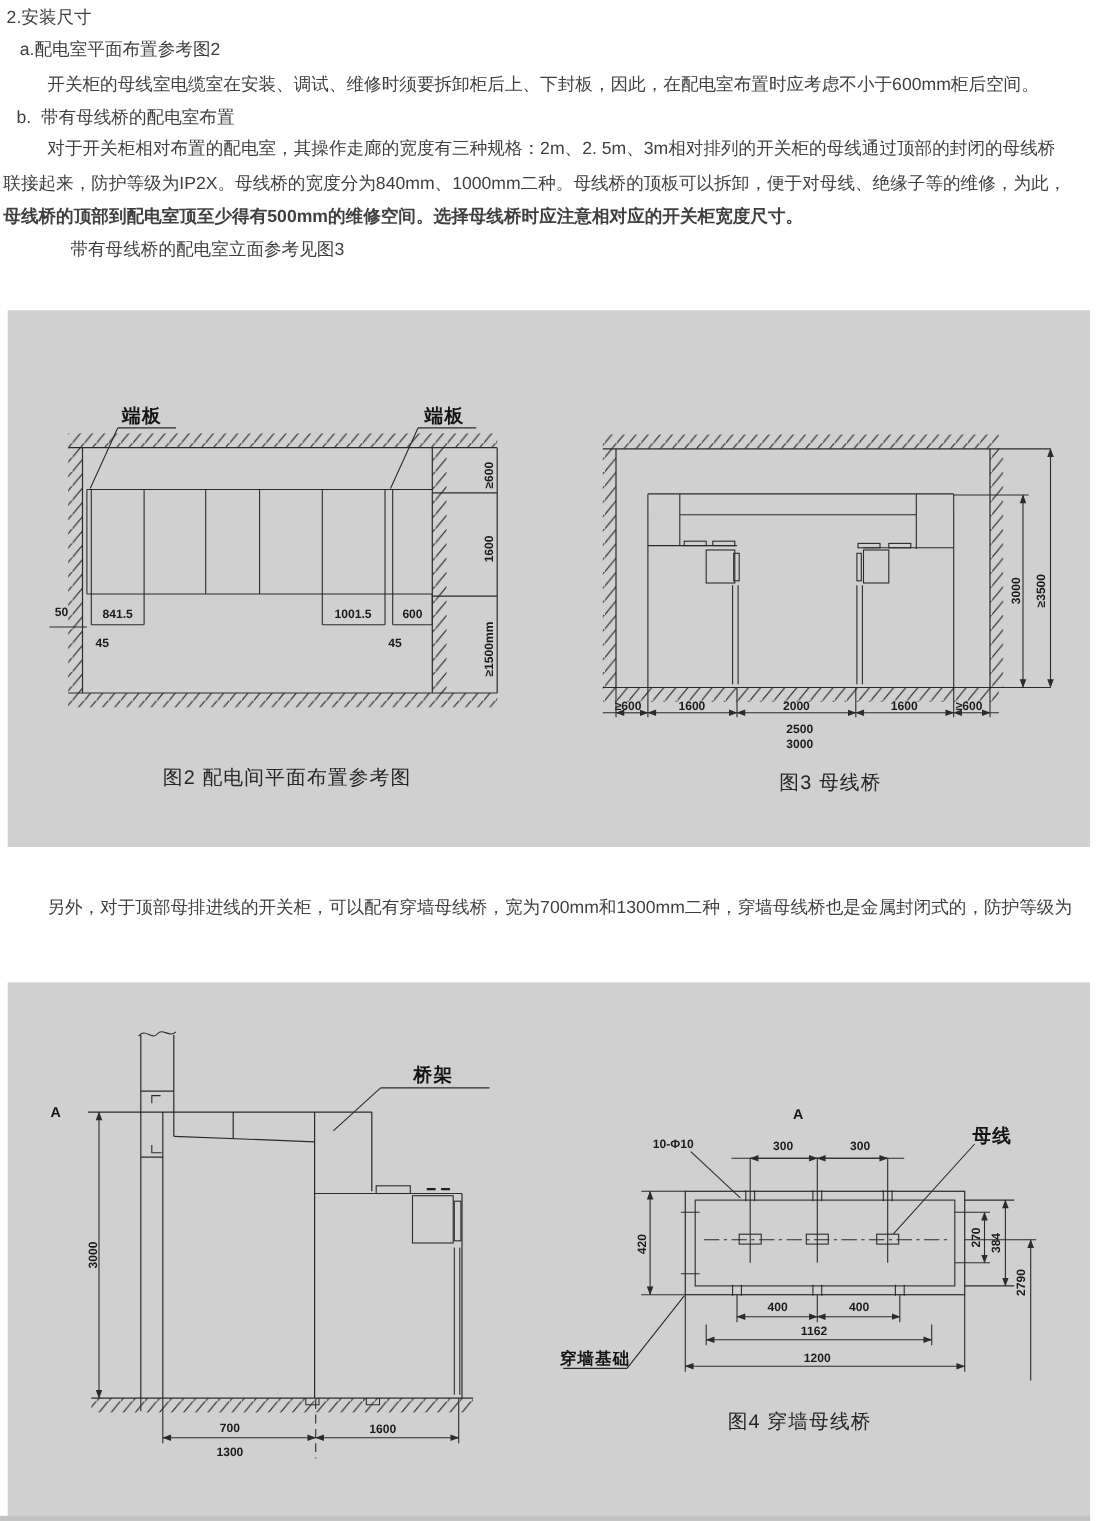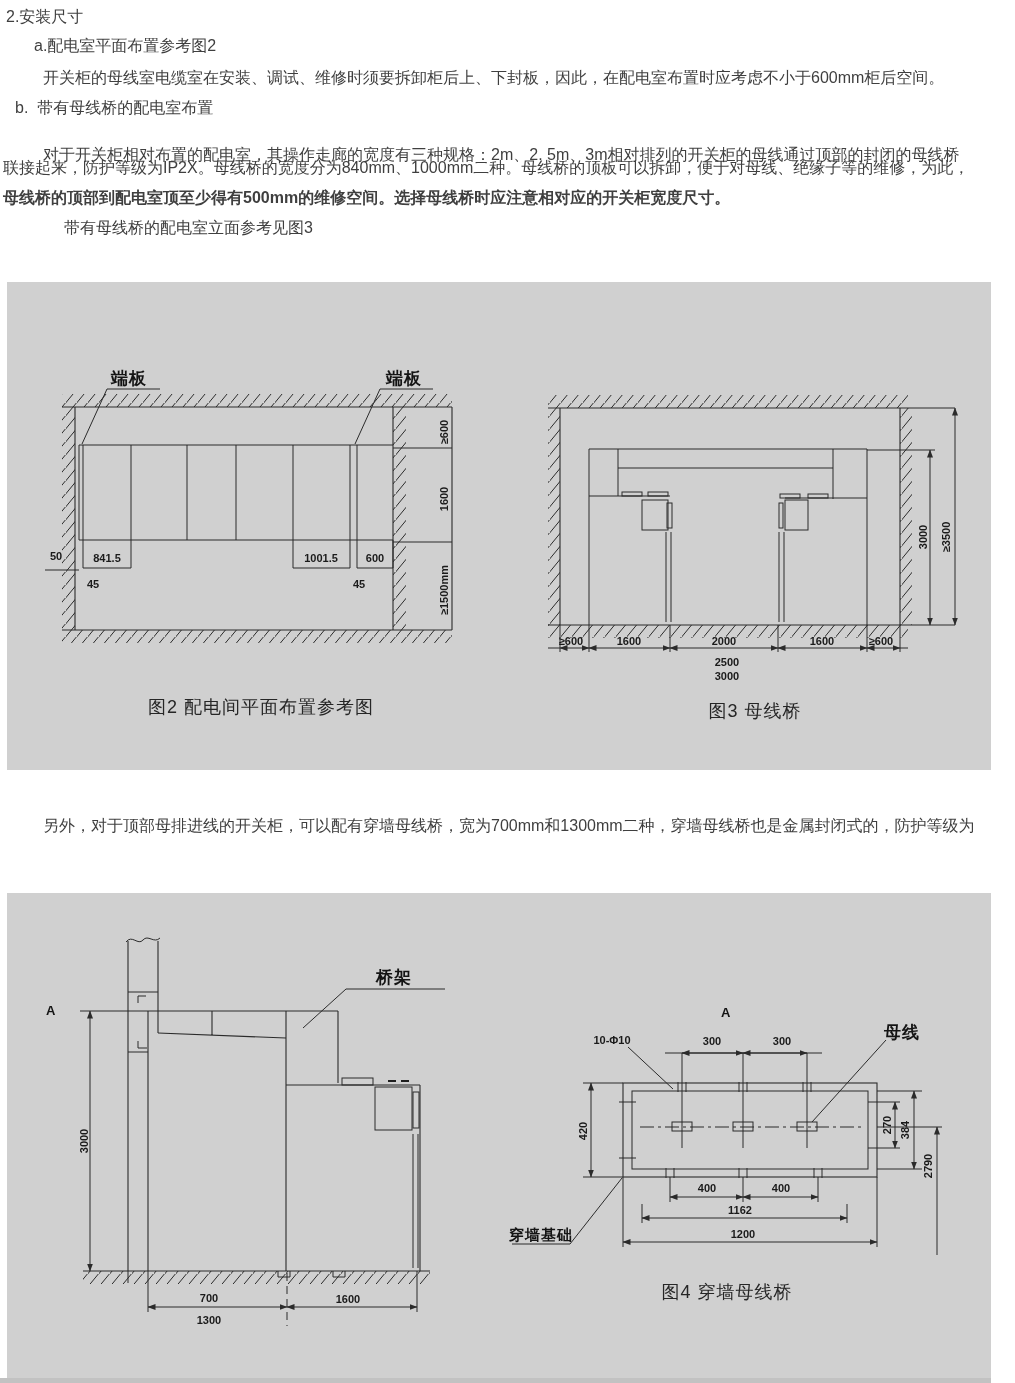--- a/index.html
+++ b/index.html
@@ -21,24 +21,24 @@
   .cap{font:18px "Liberation Sans",sans-serif;fill:#262626;letter-spacing:1px;}
   .mid{text-anchor:middle;}
   #footer-strip{position:absolute;left:0;top:1378px;width:1015px;height:5px;background:#c2c2c2;}
 </style>
 </head>
 <body>
 
 <div id="page">
 
   <div class="tline" style="left:6px;top:8px;">2.安装尺寸</div>
-  <div class="tline" style="left:34px;top:37px;text-align:right;">a.配电室平面布置参考图2</div>
+  <div class="tline" style="left:18px;top:37px;text-align:right;">a.配电室平面布置参考图2</div>
   <div class="tline" style="left:43px;top:69px;">开关柜的母线室电缆室在安装、调试、维修时须要拆卸柜后上、下封板，因此，在配电室布置时应考虑不小于600mm柜后空间。</div>
   <div class="tline" style="left:15px;top:99px;">b.  带有母线桥的配电室布置</div>
-  <div class="tline" style="left:43px;top:146px;">对于开关柜相对布置的配电室，其操作走廊的宽度有三种规格：2m、2. 5m、3m相对排列的开关柜的母线通过顶部的封闭的母线桥</div>
+  <div class="tline" style="left:43px;top:127px;">对于开关柜相对布置的配电室，其操作走廊的宽度有三种规格：2m、2. 5m、3m相对排列的开关柜的母线通过顶部的封闭的母线桥</div>
   <div class="tline" style="left:3px;top:159px;text-align:right;">联接起来，防护等级为IP2X。母线桥的宽度分为840mm、1000mm二种。母线桥的顶板可以拆卸，便于对母线、绝缘子等的维修，为此，</div>
   <div class="tline" style="left:3px;top:189px;font-weight:bold;">母线桥的顶部到配电室顶至少得有500mm的维修空间。选择母线桥时应注意相对应的开关柜宽度尺寸。</div>
   <div class="tline" style="left:64px;top:219px;">带有母线桥的配电室立面参考见图3</div>
 
   <div class="panel" id="panel-top">
     <svg class="drawing" width="1001" height="488" viewBox="7 282 1001 488">
       <defs>
         <pattern id="ht1" width="11" height="13" patternUnits="userSpaceOnUse">
           <line x1="-2" y1="15" x2="12" y2="-2" stroke="#2b2b2b" stroke-width="1"></line>
         </pattern>

